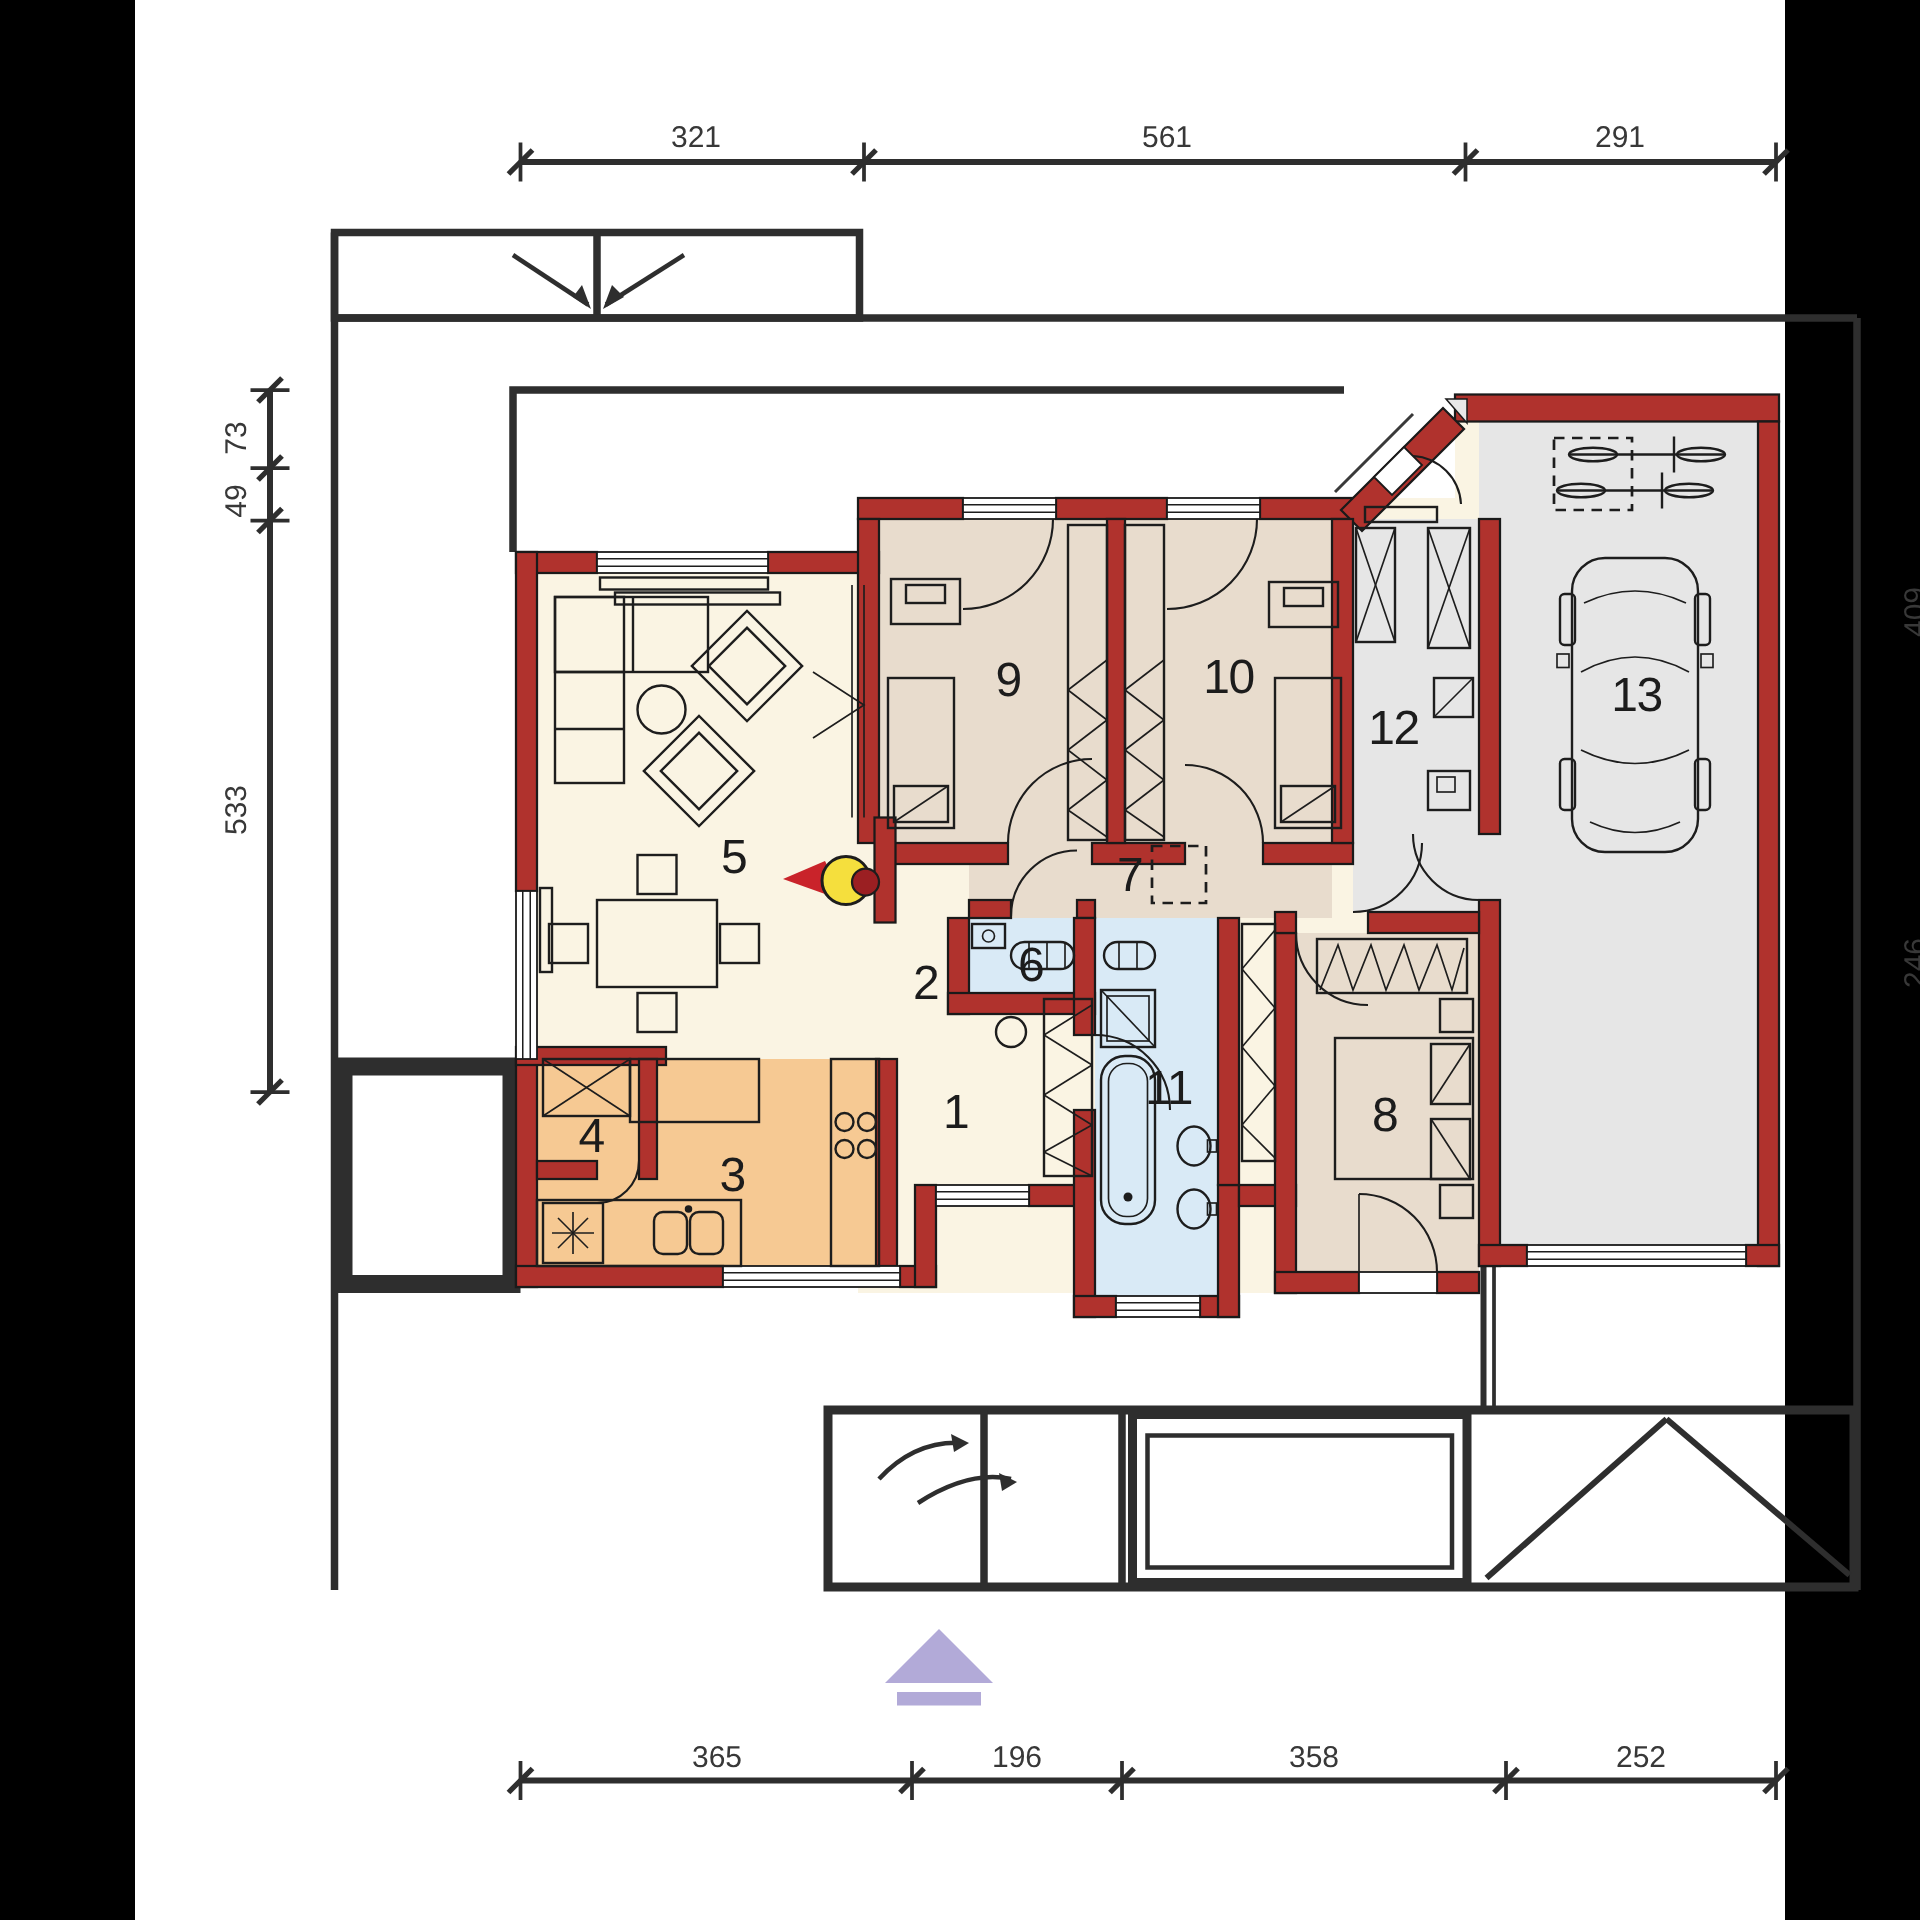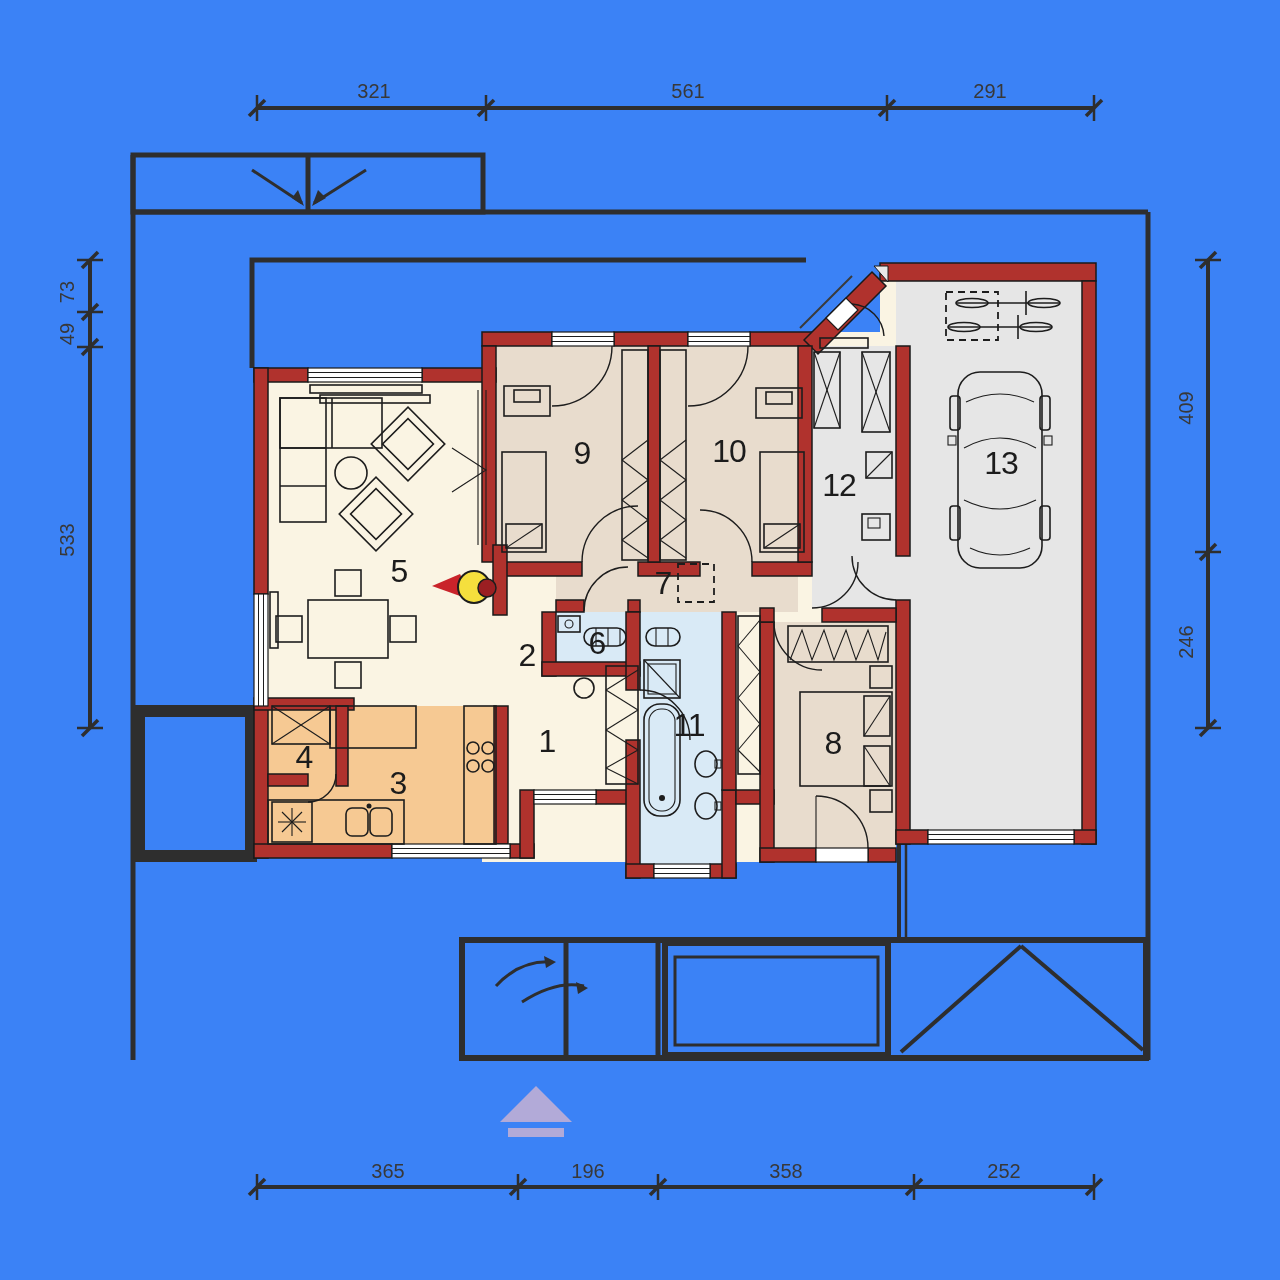--- a/index.html
+++ b/index.html
@@ -1,16 +1,16 @@
 <!DOCTYPE html>
 <html><head>
 <meta charset="utf-8">
 <style>
   html,body{margin:0;padding:0;background:#000;}
-  .stage{width:1280px;height:1280px;background:#3b82f6;position:relative;margin:0 auto;}
+  .stage{width:1100px;height:1280px;background:#ffffff;position:relative;margin:0 auto;}
   svg{display:block;}
   text{font-family:"Liberation Sans",sans-serif;}
   .wall{fill:#b0322d;stroke:#1a1a1a;stroke-width:1.5;}
   .diag{fill:#b0322d;stroke:#1a1a1a;stroke-width:1.5;}
   .win{fill:#ffffff;stroke:#1a1a1a;stroke-width:1.2;}
   .wln{stroke:#1d1d1d;stroke-width:1;fill:none;}
   .ln{stroke:#1d1d1d;stroke-width:1.6;fill:none;}
   .lnth{stroke:#1d1d1d;stroke-width:1.1;fill:none;}
   .arc{stroke:#1d1d1d;stroke-width:1.4;fill:none;}
   .dash{stroke:#1d1d1d;stroke-width:1.8;fill:none;stroke-dasharray:7 5;}

